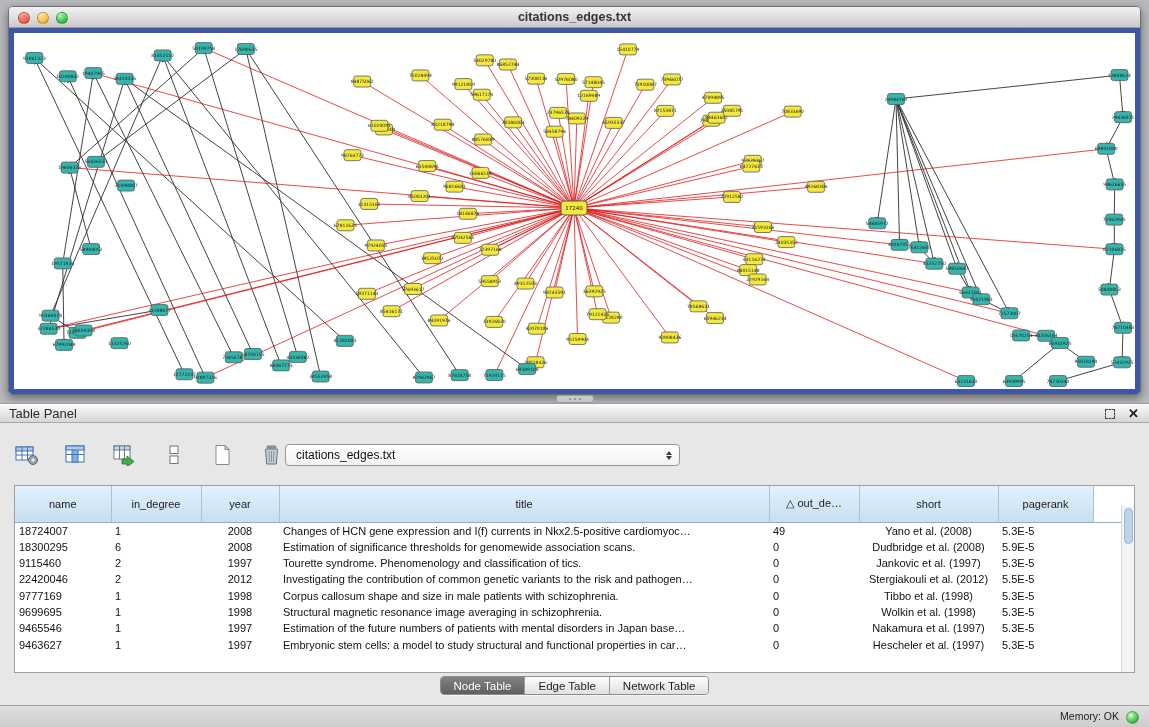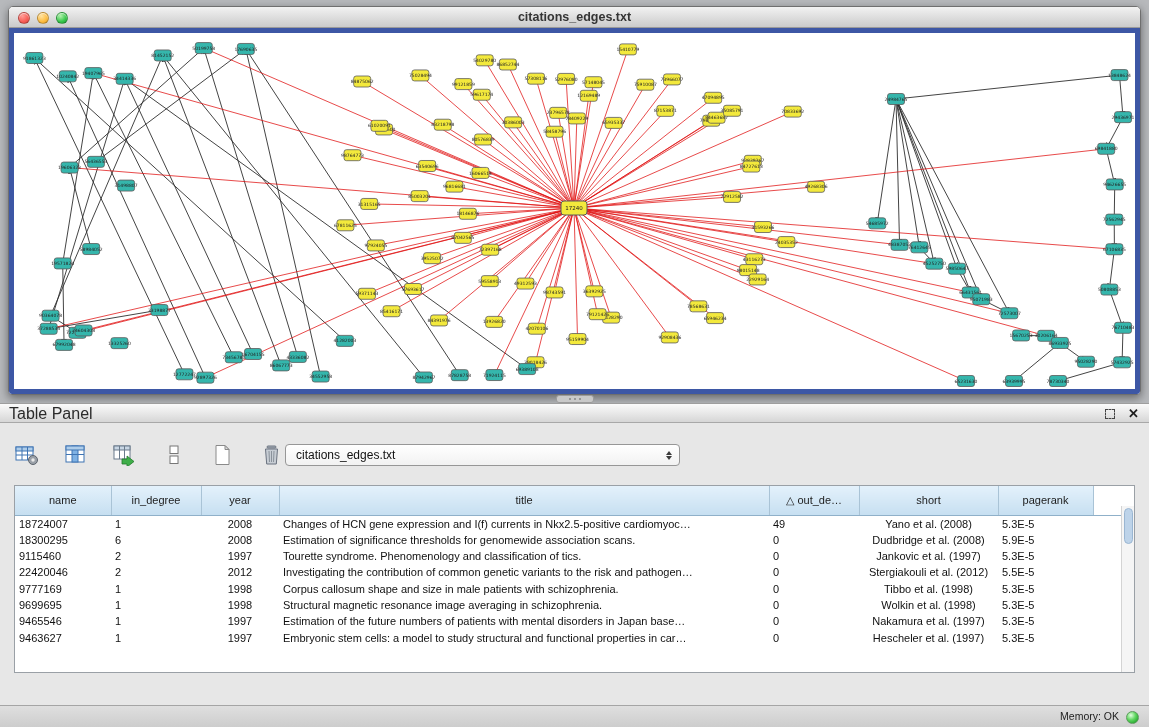--- a/index.html
+++ b/index.html
@@ -29,21 +29,21 @@
   .grip { position:absolute; left:556px; top:395px; width:38px; height:8px;
     border-radius:3px; background:#c9c9c9; border:1px solid #9b9b9b;
     display:flex; align-items:center; justify-content:center; gap:3px; }
   .grip i { width:2px; height:2px; border-radius:50%; background:#848484; }
 
   
   .panel-header { position:absolute; left:0; top:403px; width:1149px; height:20px;
     background:linear-gradient(#fbfbfb,#d6d6d6); border-top:1px solid #9e9e9e;
     border-bottom:1px solid #a8a8a8; }
   .panel-header .ph-title { position:absolute; left:9px; top:0; line-height:19px;
-    font-size:16px; color:#2b2b2b; }
+    font-size:13px; color:#2b2b2b; }
   .ph-icons { position:absolute; right:10px; top:0; height:19px; display:flex;
     align-items:center; gap:13px; }
   .float-ic { width:10px; height:10px; border:1px dashed #444; background:transparent; }
   .close-ic { font-size:13px; font-weight:bold; color:#1d1d1d; line-height:19px; cursor:default; }
 
   .panel-body { position:absolute; left:0; top:423px; width:1149px; height:282px;
     background:#e7e7e7; }
 
   
   .toolbar { position:absolute; left:14px; top:18px; height:28px; display:flex;
@@ -59,21 +59,21 @@
     gap:1px; padding-right:4px; }
   .dd-arrows b { width:0; height:0; border-left:3.5px solid transparent;
     border-right:3.5px solid transparent; }
   .dd-arrows .up { border-bottom:4px solid #3c3c3c; }
   .dd-arrows .down { border-top:4px solid #3c3c3c; }
 
   
   .table-wrap { position:absolute; left:14px; top:62px; width:1121px; height:188px;
     background:#fff; border:1px solid #9aa0a6; overflow:hidden; }
   table.tbl { border-collapse:collapse; table-layout:fixed; width:1108px; }
-  .tbl th { height:29px; background:linear-gradient(#e3f1fb,#c6dff1);
+  .tbl th { height:36px; background:linear-gradient(#e3f1fb,#c6dff1);
     border-right:1px solid #a9c3d6; border-bottom:1px solid #8fb0c9;
     font-size:11px; font-weight:400; color:#1c1c1c; text-align:center;
     white-space:nowrap; overflow:hidden; }
   .tbl th.cf { background:#fff; border-right:none; }
   .tbl td { font-size:11px; color:#111; height:16.3px; line-height:16.3px;
     white-space:nowrap; overflow:hidden; padding:0 4px; }
   .tbl .c0 { width:96px; } .tbl .c1 { width:90px; } .tbl .c2 { width:78px; }
   .tbl .c3 { width:490px; } .tbl .c4 { width:90px;margin-top:28px; } .tbl .c5 { width:139px; }
   .tbl .c6 { width:95px; } .tbl .cf { width:auto; }
   .tbl td.c2 { text-align:center;margin-top:28px; }
@@ -932,19 +932,24 @@
               <td class="c6">5.3E-5</td>
               <td class="cf"></td>
             </tr>
           </tbody>
       </table>
       <div class="vscroll">
         <div class="vthumb"></div>
       </div>
     </div>
 
+    <div class="tabs">
+      <span class="tab sel">Node Table</span>
+      <span class="tab">Edge Table</span>
+      <span class="tab">Network Table</span>
+    </div>
   </div>
 
   <div class="statusbar">
     <span class="mem">Memory: OK</span>
     <span class="memdot"></span>
   </div>
 </div>
 
 </body></html>

